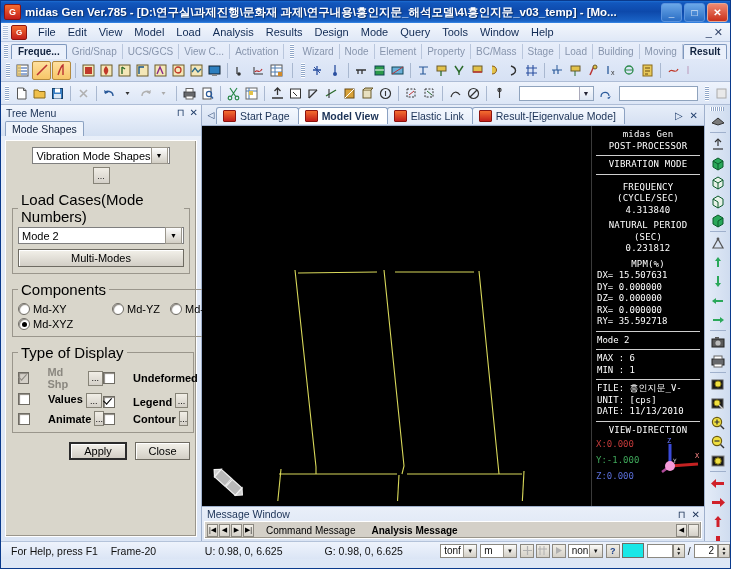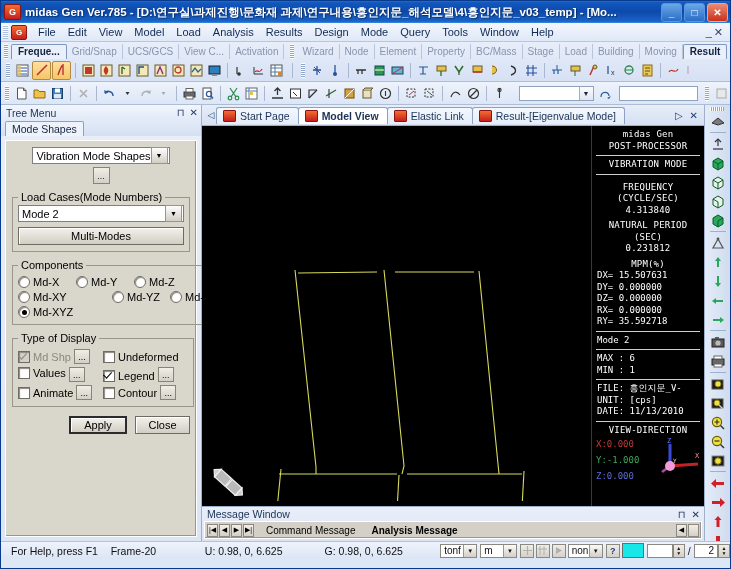--- a/index.html
+++ b/index.html
@@ -88,33 +88,33 @@
   .dd{height:17px;border:1px solid #7f7f7f;background:#fff;display:flex;align-items:center;
       padding-left:3px;font-size:11px;color:#000;box-sizing:border-box;}
   .dd .arw{margin-left:auto;width:15px;height:15px;margin-right:1px;
     background:linear-gradient(#fdfdfd,#d2ceC4);border:1px solid #9a968c;
     display:flex;align-items:center;justify-content:center;font-size:7px;}
   .btn-sm{width:17px;height:17px;background:linear-gradient(#f1eee6,#d4d0c8);
     border:1px solid #868377;font-size:9px;display:flex;align-items:center;justify-content:center;
     box-sizing:border-box;color:#222;}
   fieldset.grp{border:1px solid #9a968c;border-top:1px solid #9a968c;margin:7px 0 0 0;
     padding:2px 5px 6px 5px;}
-  fieldset.grp legend{font-size:11px;color:#000;padding:0 3px;margin-top:38px;}
+  fieldset.grp legend{font-size:15px;color:#000;padding:0 3px;margin-top:38px;}
   .btn{height:18px;background:linear-gradient(#f3f1ea,#d2cec5);border:1px solid #6e6b62;
     box-shadow:inset 1px 1px 0 #fff;font-size:11px;display:flex;align-items:center;
     justify-content:center;color:#000;box-sizing:border-box;}
   .btn.default{border:2px solid #2b2b2b;}
   .radio-row{display:flex;align-items:center;margin-top:3px;}
   .rad{display:flex;align-items:center;gap:3px;font-size:11px;color:#000;}
   .rcircle{width:10px;height:10px;border-radius:50%;background:#fff;
     border:1px solid #6f6c64;box-shadow:inset 1px 1px 1px #8c8880;position:relative;}
   .rcircle.on:after{content:"";position:absolute;left:2.5px;top:2.5px;width:5px;height:5px;
     border-radius:50%;background:#000;}
   .chk-row{display:flex;align-items:center;margin-top:3px;}
-  .chkwrap{display:flex;align-items:center;gap:3px;font-size:11px;color:#000;}
+  .chkwrap{display:flex;align-items:center;gap:18px;font-size:11px;color:#000;font-weight:bold;}
   .cbox{width:10px;height:10px;background:#fff;border:1px solid #6f6c64;
     box-shadow:inset 1px 1px 1px #8c8880;position:relative;}
   .cbox.on:after{content:"";position:absolute;left:1px;top:-1px;width:4px;height:7px;
     border:solid #000;border-width:0 1.6px 1.6px 0;transform:rotate(42deg);}
   .cbox.dis{background:#d4d0c8;}
   .cbox.dis:after{border-color:#8b8880;}
   .dim{color:#8b8880;}
   .eb{width:16px;height:15px;background:linear-gradient(#f1eee6,#d4d0c8);
     border:1px solid #868377;font-size:9px;display:flex;align-items:center;justify-content:center;
     box-sizing:border-box;margin-left:3px;}
@@ -672,34 +672,20 @@
           <div class="dd">
             <span>Mode 2</span>
             <span class="arw">▼</span>
           </div>
           <div class="btn" style="margin-top:5px">Multi-Modes</div>
         </fieldset>
 
         <fieldset class="grp">
           <legend>Components</legend>
           <div id="components-rows">
-              <div class="radio-row">
-                <label class="rad" style="width: 58px;">
-                  <span class="rcircle"></span>
-                  <span>Md-X</span>
-                </label>
-                <label class="rad" style="width: 58px;">
-                  <span class="rcircle"></span>
-                  <span>Md-Y</span>
-                </label>
-                <label class="rad" style="width: 58px;">
-                  <span class="rcircle"></span>
-                  <span>Md-Z</span>
-                </label>
-              </div>
               <div class="radio-row">
                 <label class="rad" style="width: 58px;">
                   <span class="rcircle"></span>
                   <span>Md-XY</span>
                 </label>
                 <label class="rad" style="width: 58px; padding-left: 36px;">
                   <span class="rcircle"></span>
                   <span>Md-YZ</span>
                 </label>
                 <label class="rad" style="width: 58px;">

